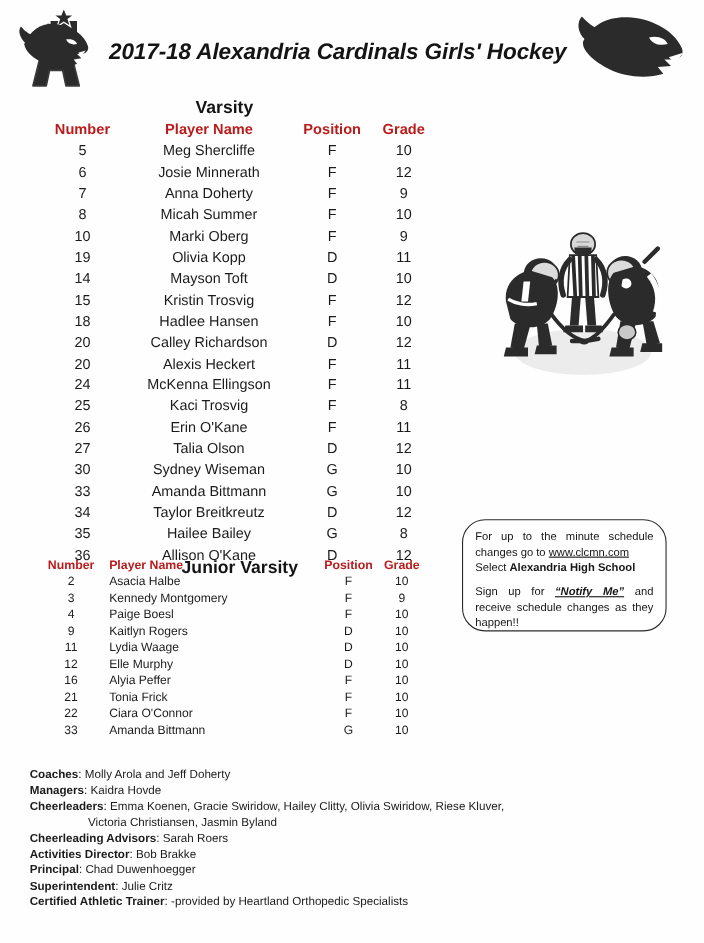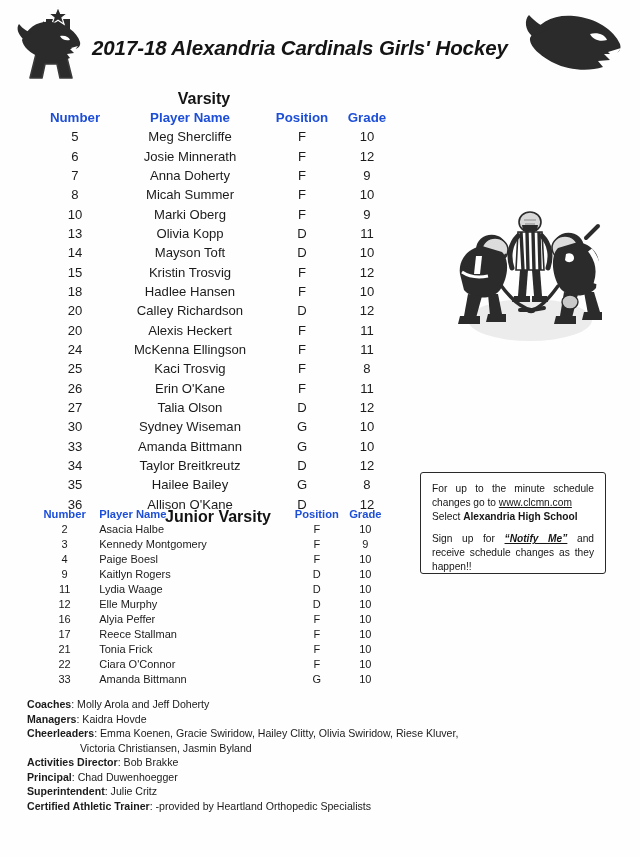--- a/index.html
+++ b/index.html
@@ -39,21 +39,21 @@
   }
   #logo-right {
     position: absolute;
     left: 524px; top: 8px;
     width: 104px; height: 66px;
   }
   #title {
     position: absolute;
     left: 92px; top: 36px;
     width: 430px;
-    text-align: left;
+    text-align: center;
     font-size: 20.5px;
     font-weight: bold;
     font-style: italic;
     letter-spacing: -0.1px;
     color: #141414;
     white-space: nowrap;
   }
 
   
   .section-title {
@@ -79,21 +79,21 @@
   }
   #varsity-roster { left: 36px; top: 108px; width: 360px; }
   #jv-roster      { left: 36px; top: 506px; width: 352px; }
 
   table.roster-table {
     border-collapse: collapse;
     width: 100%;
   }
   table.roster-table th {
     font-weight: bold;
-    color: #1d4ed8;
+    color: #b91c1c;
     padding: 0;
   }
   table.roster-table td {
     color: #1b1b1b;
     padding: 0;
     white-space: nowrap;
   }
 
   
   #varsity-roster table.roster-table th { font-size: 13.3px; height: 19px; }
@@ -112,21 +112,21 @@
   #jv-roster .c-grade { width: 46px;  text-align: center; }
   #jv-roster th.c-name { text-align: left; padding-left: 6px; }
 
   
   #notice-box {
     position: absolute;
     left: 420px; top: 472px;
     width: 186px;
     height: 102px;
     border: 1.6px solid #2a2a2a;
-    border-radius: 3px;
+    border-radius: 21px;
     background: #ffffff;
     box-sizing: border-box;
     padding: 9px 11px 8px 11px;
     font-size: 10.2px;
     line-height: 1.38;
     color: #161616;
   }
   #notice-box p {
     margin: 0;
     text-align: justify;
@@ -248,21 +248,21 @@
             <td class="c-pos">F</td>
             <td class="c-grade">10</td>
           </tr>
           <tr>
             <td class="c-num">10</td>
             <td class="c-name">Marki Oberg</td>
             <td class="c-pos">F</td>
             <td class="c-grade">9</td>
           </tr>
           <tr>
-            <td class="c-num">13</td>
+            <td class="c-num">19</td>
             <td class="c-name">Olivia Kopp</td>
             <td class="c-pos">D</td>
             <td class="c-grade">11</td>
           </tr>
           <tr>
             <td class="c-num">14</td>
             <td class="c-name">Mayson Toft</td>
             <td class="c-pos">D</td>
             <td class="c-grade">10</td>
           </tr>
@@ -474,26 +474,20 @@
             <td class="c-pos">D</td>
             <td class="c-grade">10</td>
           </tr>
           <tr>
             <td class="c-num">16</td>
             <td class="c-name">Alyia Peffer</td>
             <td class="c-pos">F</td>
             <td class="c-grade">10</td>
           </tr>
           <tr>
-            <td class="c-num">17</td>
-            <td class="c-name">Reece Stallman</td>
-            <td class="c-pos">F</td>
-            <td class="c-grade">10</td>
-          </tr>
-          <tr>
             <td class="c-num">21</td>
             <td class="c-name">Tonia Frick</td>
             <td class="c-pos">F</td>
             <td class="c-grade">10</td>
           </tr>
           <tr>
             <td class="c-num">22</td>
             <td class="c-name">Ciara O'Connor</td>
             <td class="c-pos">F</td>
             <td class="c-grade">10</td>
@@ -511,19 +505,20 @@
   <div id="notice-box">
     <p class="p1"><span>For up to the minute schedule changes go to </span><span class="url">www.clcmn.com</span><br><span>Select </span><span class="em-school">Alexandria High School</span></p>
     <p class="p2"><span>Sign up for </span><span class="em-notify">“Notify Me”</span><span> and receive schedule changes as they happen!!</span></p>
   </div>
 
   <div id="staff">
       <div class="staff-line"><span class="lbl">Coaches</span><span>: </span><span>Molly Arola and Jeff Doherty</span></div>
       <div class="staff-line"><span class="lbl">Managers</span><span>:  </span><span>Kaidra Hovde</span></div>
       <div class="staff-line"><span class="lbl">Cheerleaders</span><span>: </span><span>Emma Koenen, Gracie Swiridow, Hailey Clitty, Olivia Swiridow, Riese Kluver,</span></div>
       <div class="staff-line cont"><span>Victoria Christiansen, Jasmin Byland</span></div>
+      <div class="staff-line"><span class="lbl">Cheerleading Advisors</span><span>: </span><span>Sarah Roers</span></div>
       <div class="staff-line"><span class="lbl">Activities Director</span><span>:  </span><span>Bob Brakke</span></div>
       <div class="staff-line"><span class="lbl">Principal</span><span>:  </span><span>Chad Duwenhoegger</span></div>
       <div class="staff-line"><span class="lbl">Superintendent</span><span>: </span><span>Julie Critz</span></div>
       <div class="staff-line"><span class="lbl">Certified Athletic Trainer</span><span>: </span><span>-provided by Heartland Orthopedic Specialists</span></div>
     </div>
 
 </div>
 
 </body></html>

